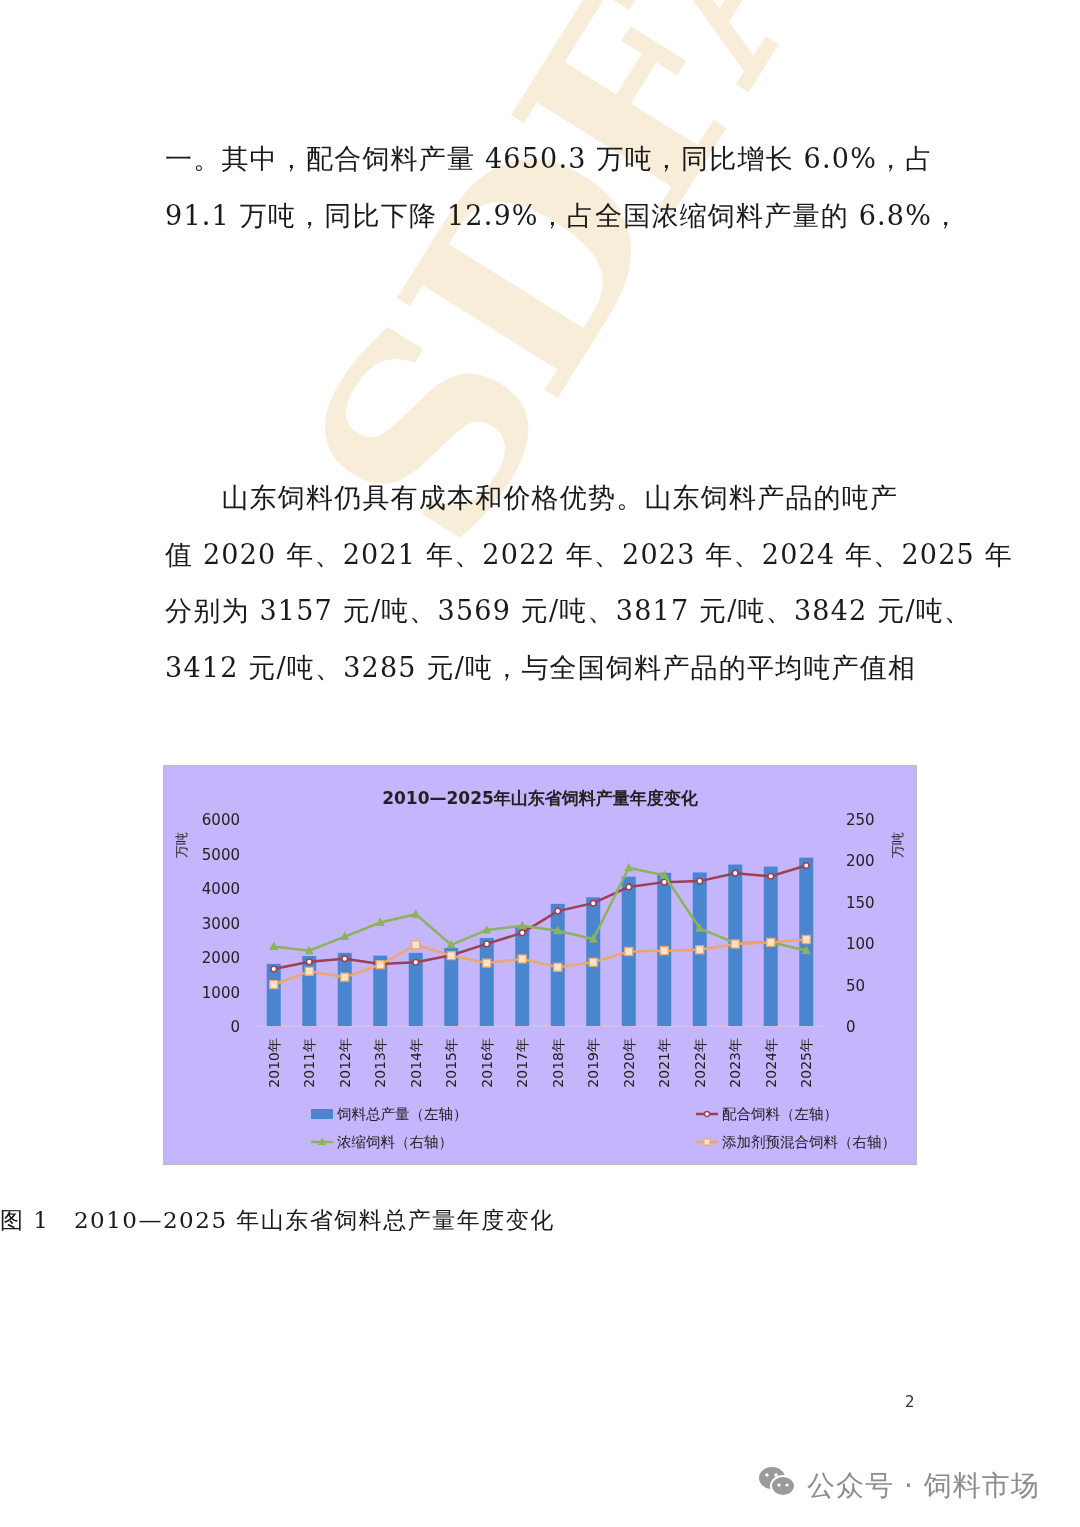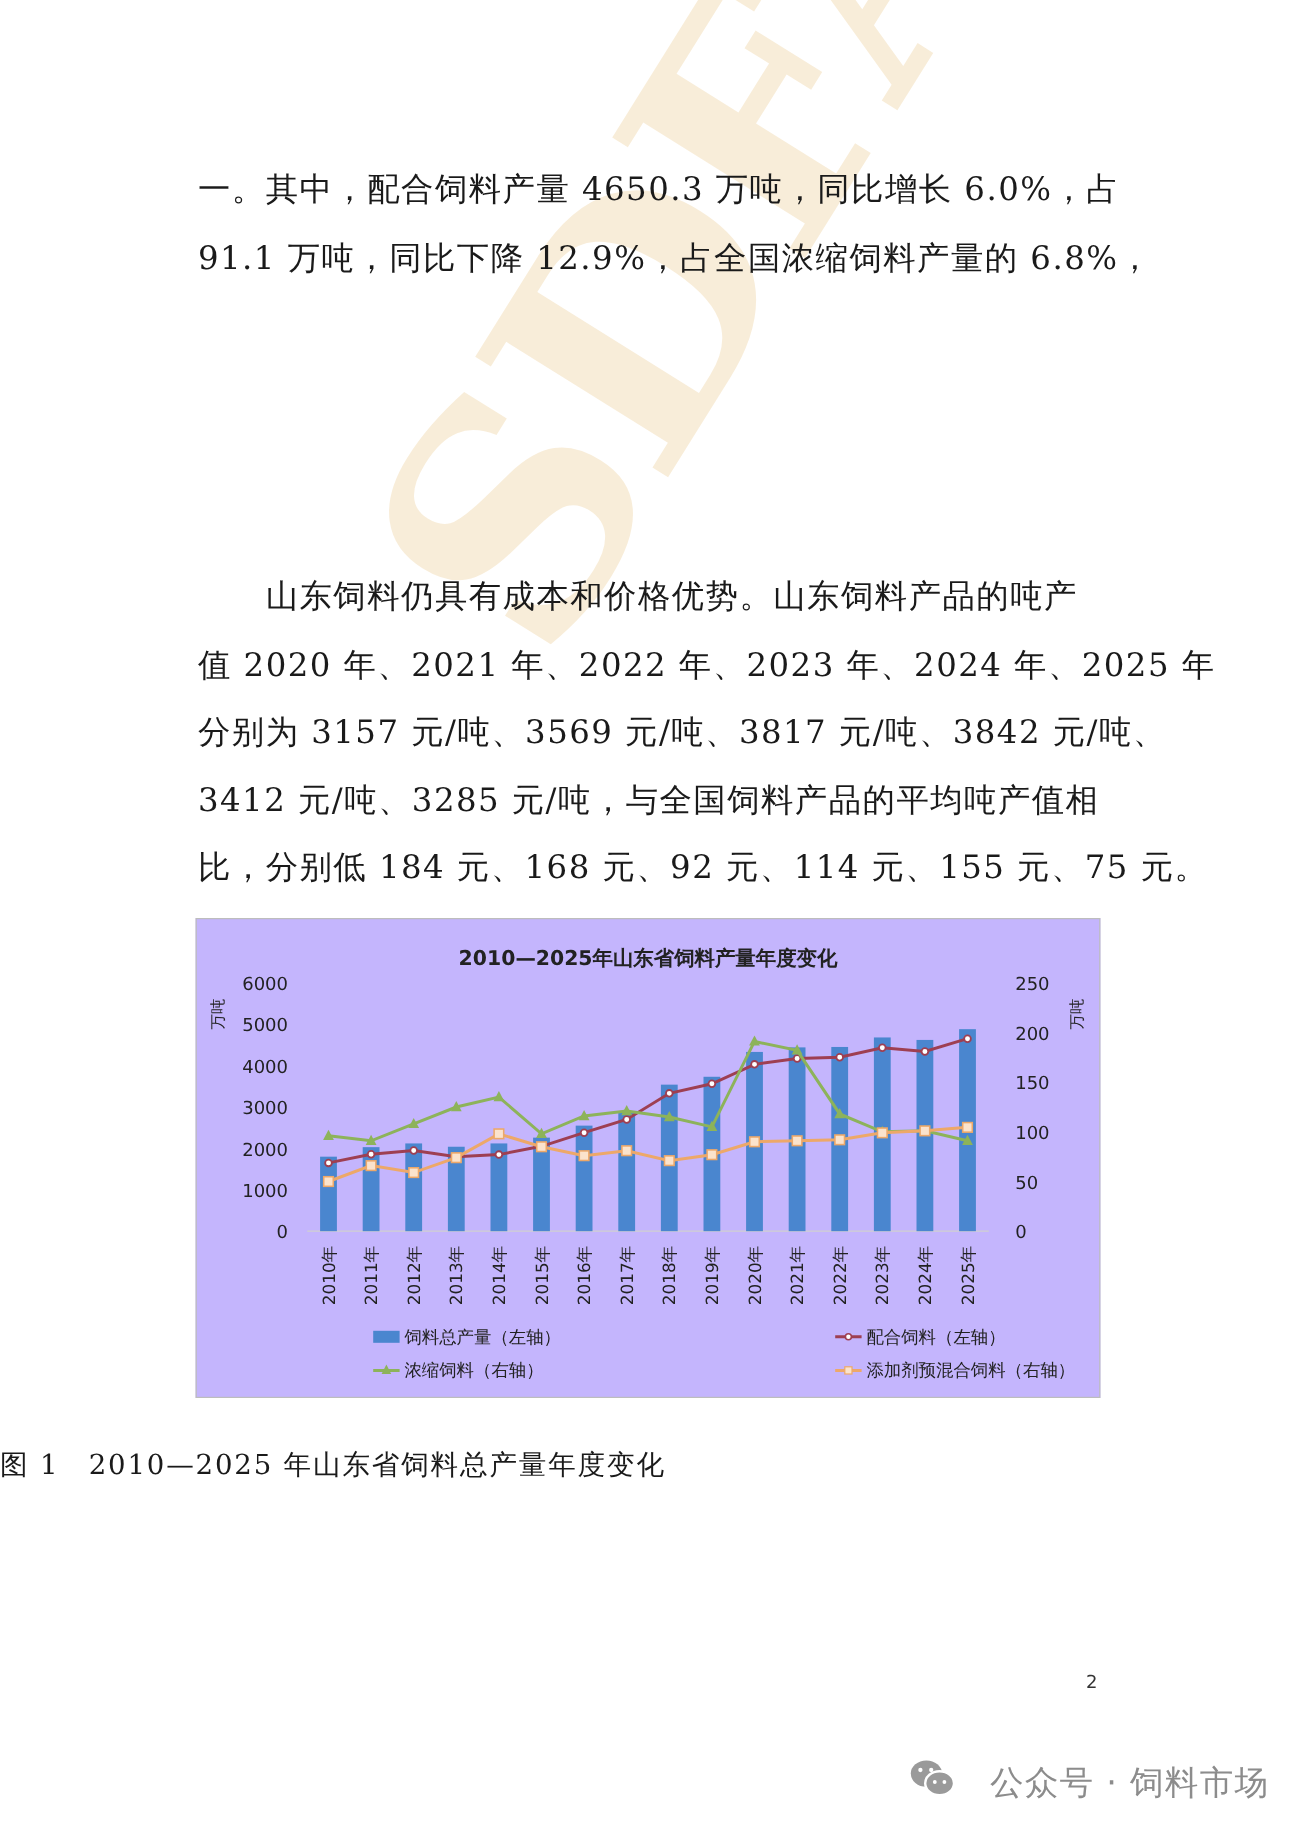--- a/index.html
+++ b/index.html
@@ -6,38 +6,37 @@
   body { width:1080px; height:1527px; position:relative; overflow:hidden; font-family:"DejaVu Serif", serif; color:#1a1a1a; }
   .para { position:absolute; left:165px; width:752px; font-size:27px; line-height:56.5px; letter-spacing:1.2px; text-align:justify; }
   .para .line { display:block; white-space:nowrap; height:56.5px; }
   #p1 { top:131px; }
   #p2 { top:470px; }
   .watermark { position:absolute; left:250px; top:430px; font-family:"DejaVu Serif", serif; font-size:260px; font-weight:bold; color:rgba(230,190,120,0.28); transform:rotate(-58deg); transform-origin:left top; letter-spacing:-10px; pointer-events:none; }
   .chart-box { position:absolute; left:163px; top:765px; width:752px; height:398px; border:1.5px solid #bdbdbd; background:#c4b5fd; }
   .chart-box svg { position:absolute; left:0; top:0; }
   .caption { position:absolute; top:1205px; left:0; width:1080px; font-size:23px; letter-spacing:1.5px; }
   .page-num { position:absolute; left:905px; top:1393px; font-family:"DejaVu Sans", sans-serif; font-size:15px; color:#333; }
-  .footer { position:absolute; left:757px; top:1465px; display:flex; align-items:center; gap:28px; font-family:"DejaVu Sans", sans-serif; font-size:28px; color:#8c8c8c; letter-spacing:1px; }
+  .footer { position:absolute; left:757px; top:1465px; display:flex; align-items:center; gap:10px; font-family:"DejaVu Sans", sans-serif; font-size:28px; color:#8c8c8c; letter-spacing:1px; }
 </style>
 </head>
 <body>
 
 <div class="watermark">SDFA</div>
 
 <div class="para" id="p1">
   <span class="line">一。其中，配合饲料产量 4650.3 万吨，同比增长 6.0%，占</span>
   <span class="line">91.1 万吨，同比下降 12.9%，占全国浓缩饲料产量的 6.8%，</span>
 </div>
 
 <div class="para" id="p2">
   <span class="line">　　山东饲料仍具有成本和价格优势。山东饲料产品的吨产</span>
   <span class="line">值 2020 年、2021 年、2022 年、2023 年、2024 年、2025 年</span>
   <span class="line">分别为 3157 元/吨、3569 元/吨、3817 元/吨、3842 元/吨、</span>
   <span class="line">3412 元/吨、3285 元/吨，与全国饲料产品的平均吨产值相</span>
-  <span class="line">比，分别低 184 元、168 元、92 元、114 元、155 元、75 元。</span>
 </div>
 
 <div class="chart-box">
   <svg id="chart-svg" width="752" height="398">
       <text x="376" y="38" text-anchor="middle" font-size="17" font-weight="bold" font-family="&quot;DejaVu Sans&quot;, sans-serif" fill="#222">2010—2025年山东省饲料产量年度变化</text>
       <text x="76" y="266" text-anchor="end" font-size="15" font-family="&quot;DejaVu Sans&quot;, sans-serif" fill="#222">0</text>
       <text x="76" y="231.5" text-anchor="end" font-size="15" font-family="&quot;DejaVu Sans&quot;, sans-serif" fill="#222">1000</text>
       <text x="76" y="197" text-anchor="end" font-size="15" font-family="&quot;DejaVu Sans&quot;, sans-serif" fill="#222">2000</text>
       <text x="76" y="162.5" text-anchor="end" font-size="15" font-family="&quot;DejaVu Sans&quot;, sans-serif" fill="#222">3000</text>
       <text x="76" y="128" text-anchor="end" font-size="15" font-family="&quot;DejaVu Sans&quot;, sans-serif" fill="#222">4000</text>

